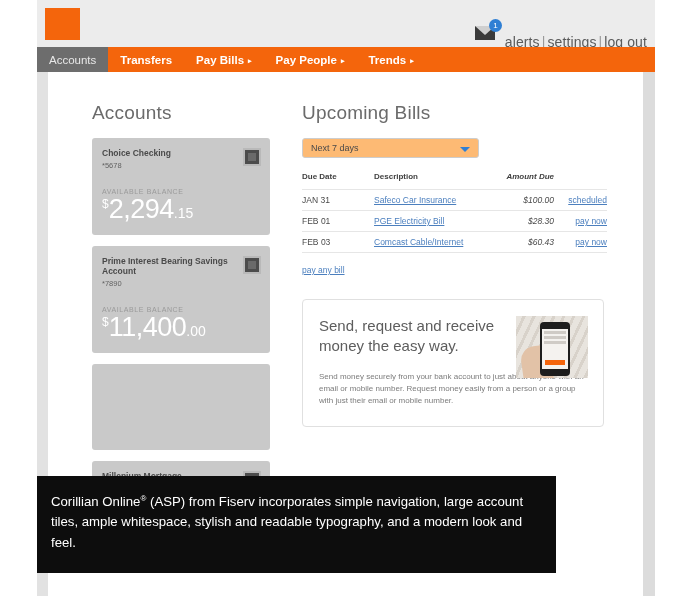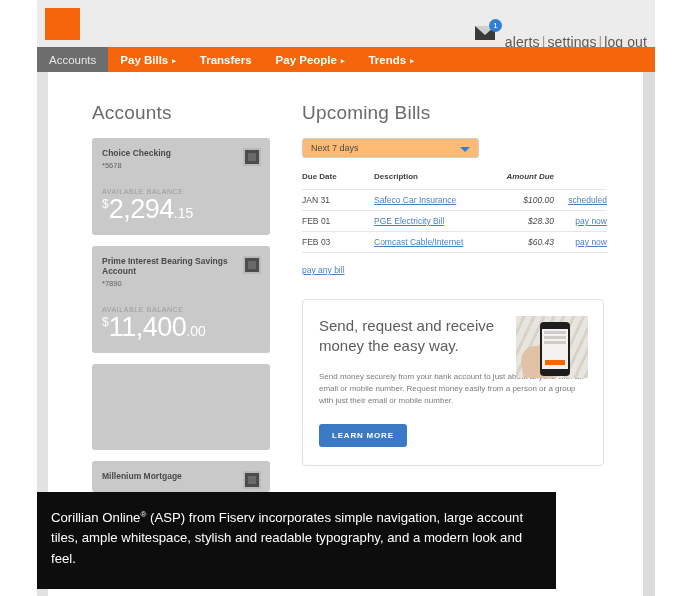--- a/index.html
+++ b/index.html
@@ -370,21 +370,21 @@
     font-weight: bold;
     letter-spacing: .8px;
     padding: 7px 13px;
     border-radius: 3px;
     text-decoration: none;
   }
 
   
   .caption {
     position: absolute;
-    left: 37px; top: 492px;
+    left: 37px; top: 476px;
     width: 519px; height: 97px;
     background: #0d0d0d;
     box-sizing: border-box;
     padding: 16px 20px 0 14px;
   }
   .caption p {
     margin: 0;
     color: #ffffff;
     font-size: 13.2px;
     line-height: 1.55;
@@ -417,25 +417,25 @@
           <a href="#">alerts</a><span class="sep">|</span><a href="#">settings</a><span class="sep">|</span><a href="#">log out</a>
         </div>
       </div>
     </div>
 
     <div class="nav">
       <div class="nav-item active">
         <span>Accounts</span>
       </div>
       <div class="nav-item">
+        <span>Transfers</span>
+      </div>
+      <div class="nav-item">
         <span>Pay Bills</span>
         <span class="caret">▸</span>
-      </div>
-      <div class="nav-item">
-        <span>Transfers</span>
       </div>
       <div class="nav-item">
         <span>Pay People</span>
         <span class="caret">▸</span>
       </div>
       <div class="nav-item">
         <span>Trends</span>
         <span class="caret">▸</span>
       </div>
     </div>
@@ -534,21 +534,20 @@
               <div class="scr">
                 <div class="bar"></div>
                 <div class="bar"></div>
                 <div class="bar"></div>
                 <div class="btn"></div>
               </div>
             </div>
           </div>
           <h3>Send, request and receive money the easy way.</h3>
           <p>Send money securely from your bank account to just about anyone with an email or mobile number. Request money easily from a person or a group with just their email or mobile number.</p>
-          <a class="learn-btn" href="#">LEARN MORE</a>
         </div>
       </div>
 
     </div>
   </div>
 
   <div class="caption">
     <p><span>Corillian Online</span><sup>®</sup><span> (ASP) from Fiserv incorporates simple navigation, large account tiles, ample whitespace, stylish and readable typography, and a modern look and feel.</span></p>
   </div>
 

